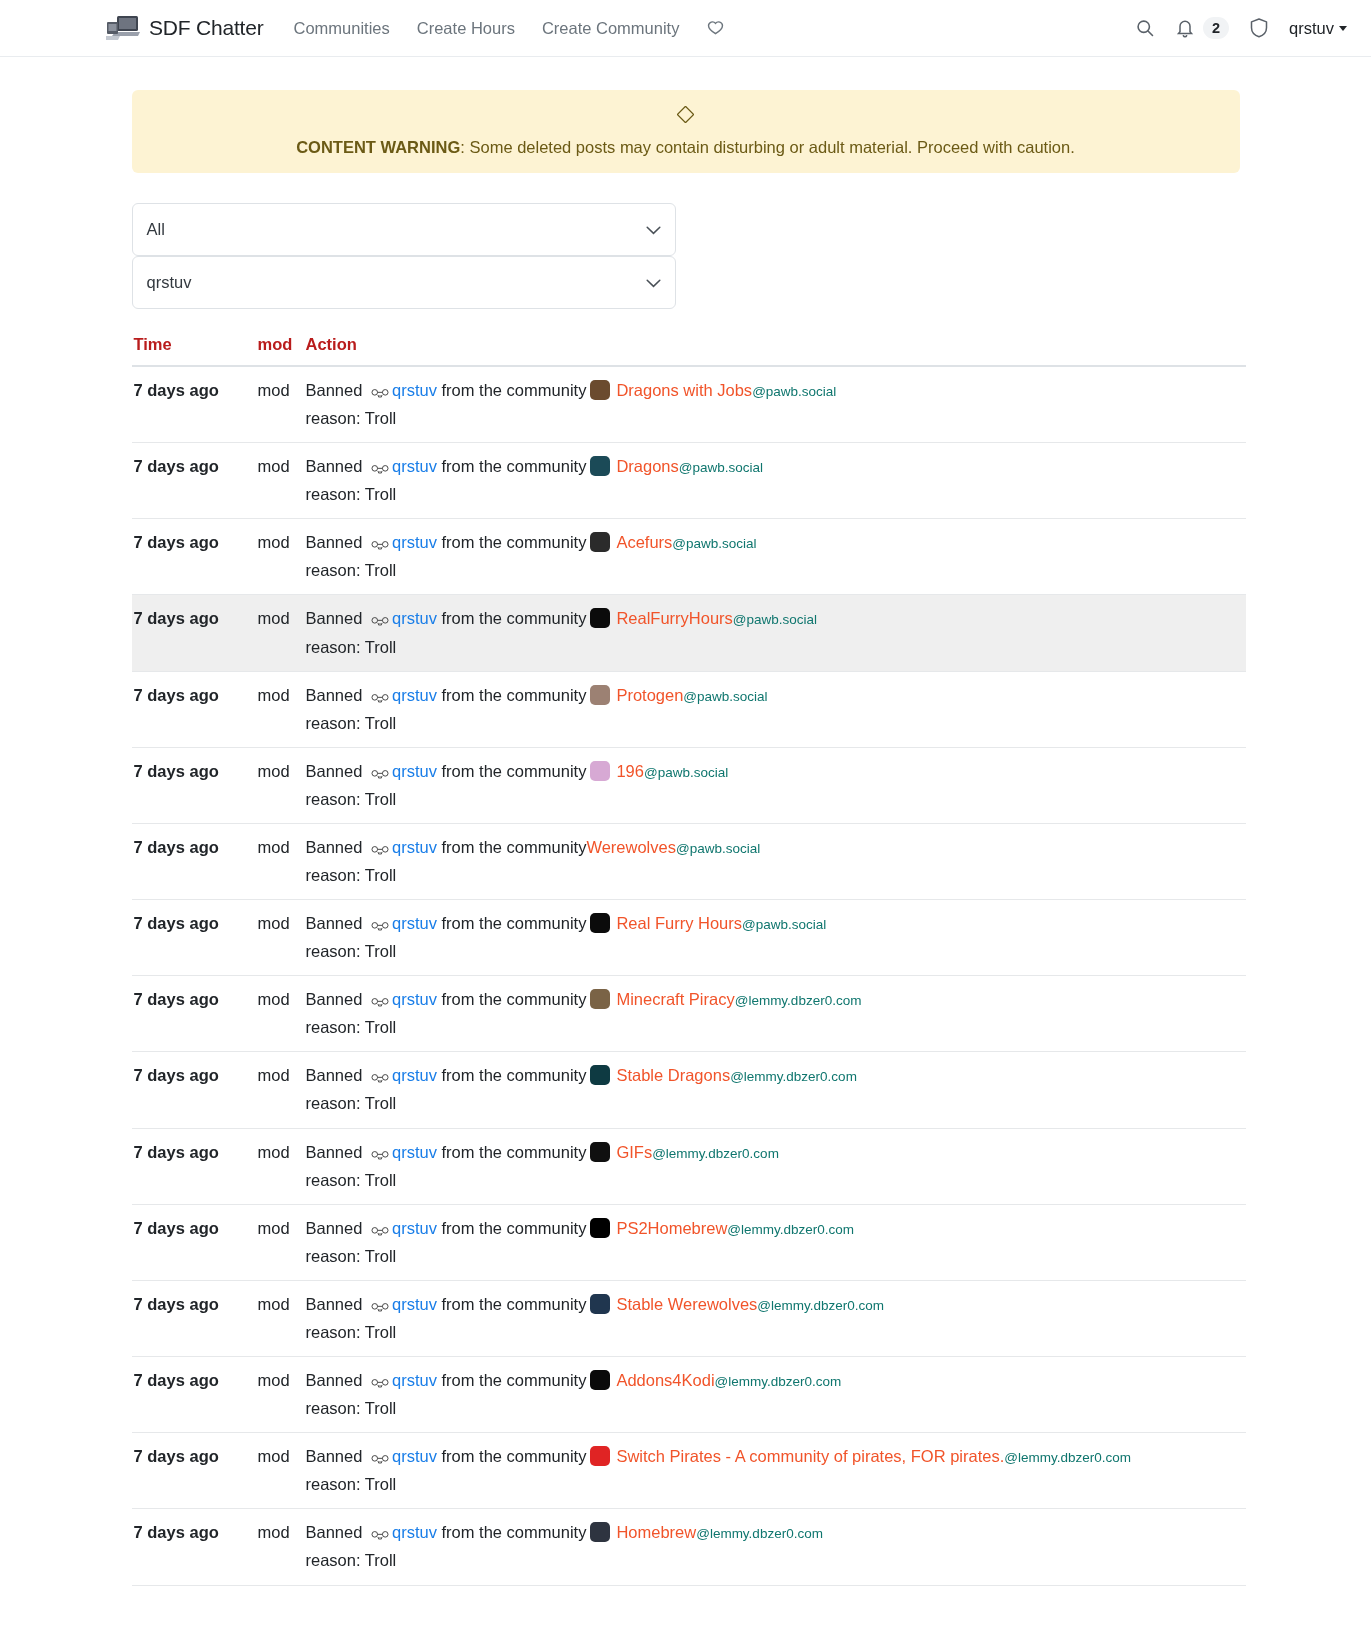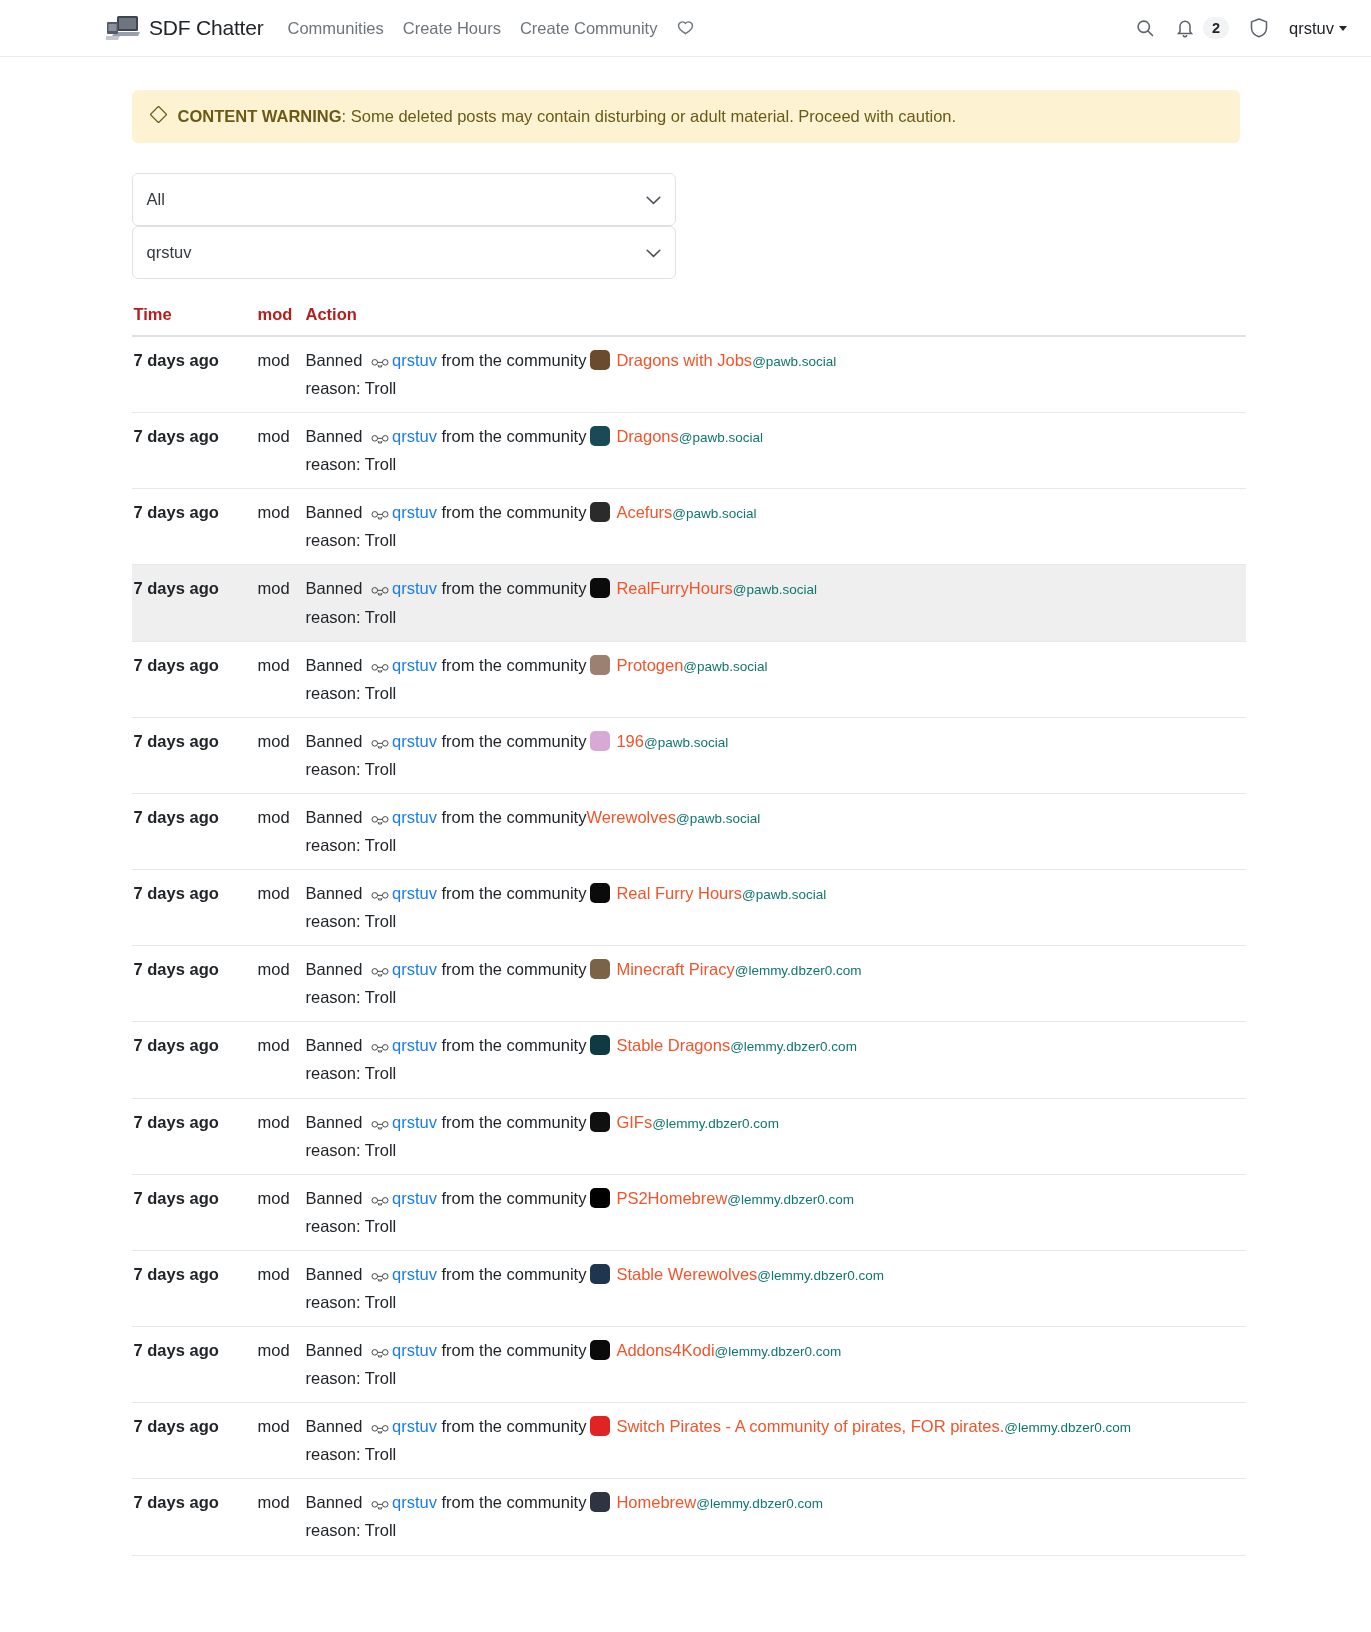--- a/index.html
+++ b/index.html
@@ -19,36 +19,36 @@
     align-items: center;
     padding: 0 24px 0 106px;
     border-bottom: 1px solid #e9ecef;
     background: #fff;
     position: relative;
   }
   .brand {
     display: flex;
     align-items: center;
     gap: 9px;
-    margin-right: 24px;
+    margin-right: 30px;
     text-decoration: none;
   }
   .brand-logo {
     width: 34px; height: 26px;
     display: block;
   }
   .brand-name {
     font-size: 21px;
     color: #212529;
     letter-spacing: -0.2px;
   }
   .nav-links {
     display: flex;
     align-items: flex-start;
-    gap: 19px;
+    gap: 27px;
   }
   .nav-link {
     font-size: 16.5px;
     color: #6c757d;
     text-decoration: none;
     cursor: pointer;
     white-space: nowrap;
   }
   .nav-icon-link { display: flex; align-items: center; color: #6c757d; }
   .nav-right {
@@ -103,20 +103,21 @@
   .alert-warning {
     margin: 33px 6px 0 6px;
     background: #fdf3d3;
     color: #6b5a15;
     border-radius: 6px;
     padding: 16px 18px;
     font-size: 16.5px;
     display: flex;
     align-items: center;
     gap: 11px;
+    flex-direction: column;
   }
   .alert-warning b { font-weight: bold; }
   .warn-diamond { display: inline-block; }
 
   
   .filters { margin: 30px 0 0 6px; }
   .select-box {
     width: 544px;
     height: 53px;
     border: 1px solid #dee2e6;

